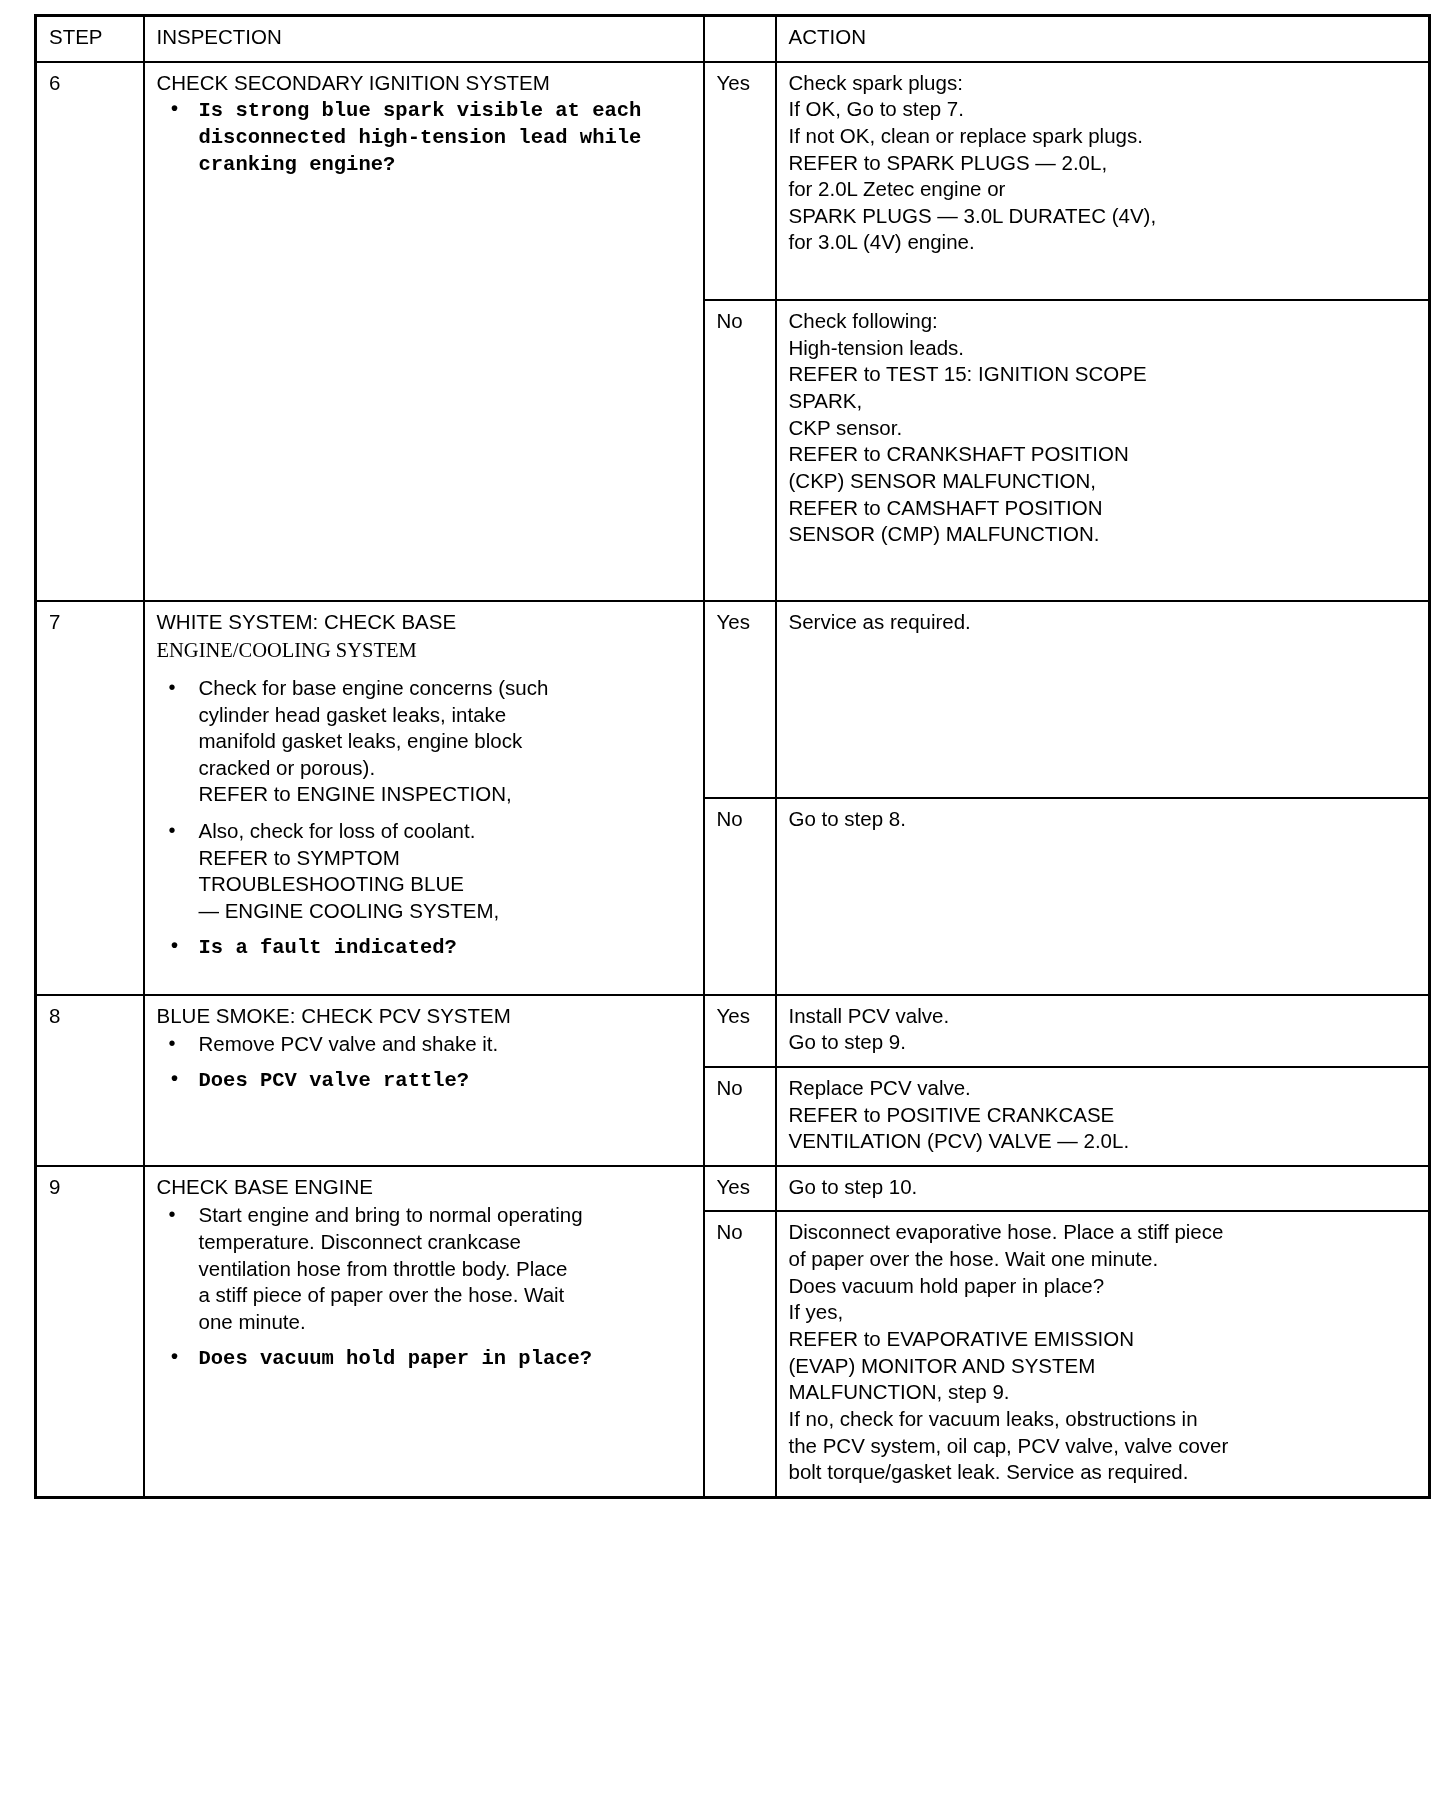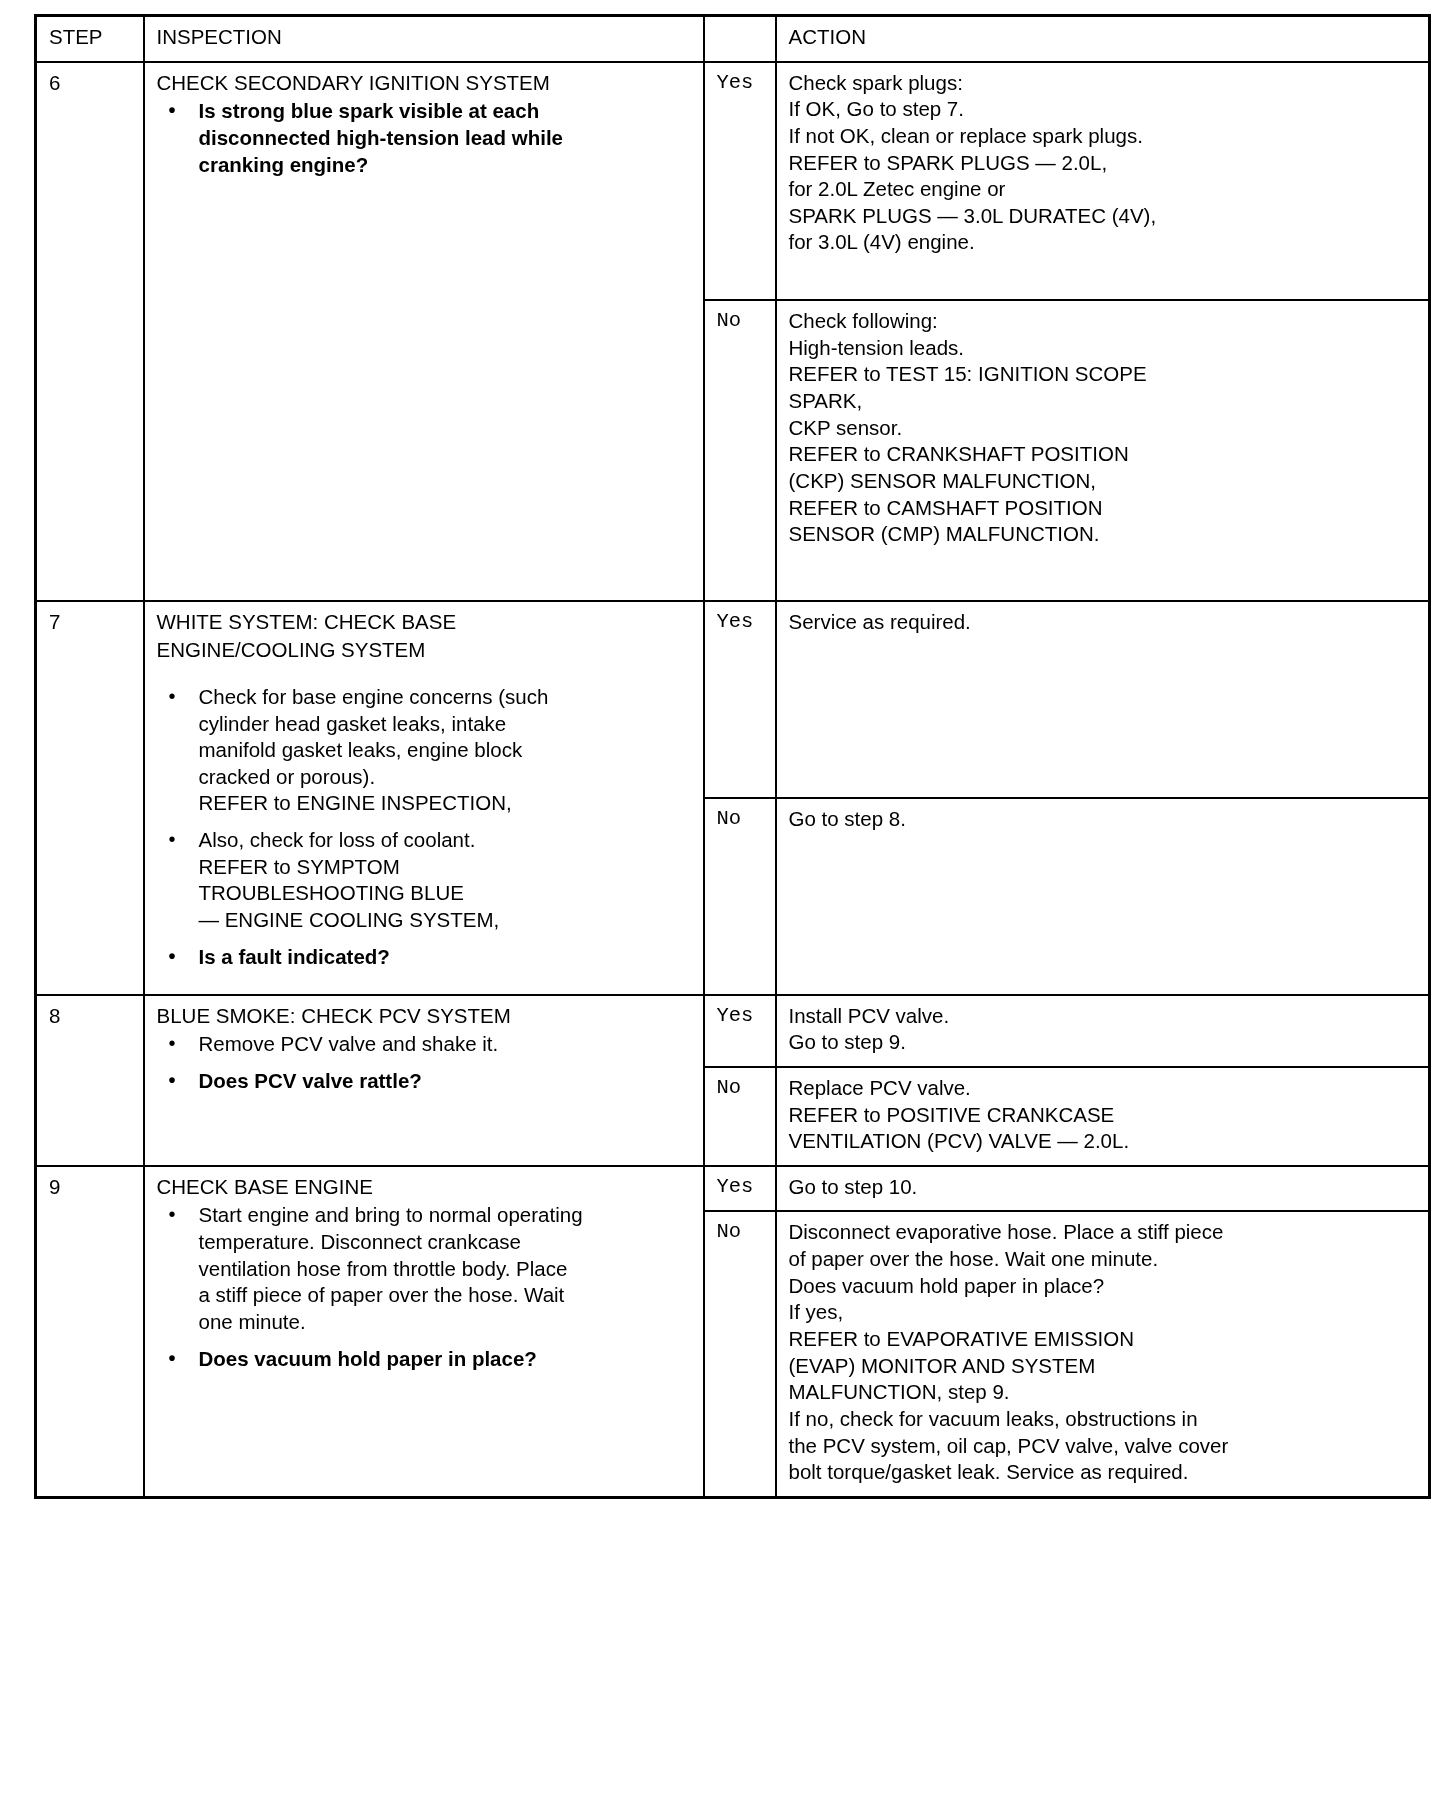--- a/index.html
+++ b/index.html
@@ -54,39 +54,38 @@
   td.step-num {
     text-align: center;
     font-size: 21px;
     padding-top: 9px;
   }
   td.yn {
     text-align: left;
     padding-left: 12px;
     padding-top: 9px;
     white-space: nowrap;
-    font-family: Liberation Mono, monospace;
   }
   td.action { padding-top: 9px; border-radius: 13px; }
   td.insp { padding-top: 9px; }
 
   .title-line { margin: 0 0 2px 0; }
-  .title-line.wrap2 { margin-bottom: 20px; }
+  .title-line.wrap2 { margin-bottom: 11px; font-family: Liberation Serif, serif; }
 
   ul.bullets {
     list-style: none;
     margin: 2px 0 0 0;
     padding: 0;
   }
   ul.bullets li {
     position: relative;
     padding-left: 42px;
     margin-bottom: 10px;
   }
-  ul.bullets li:last-child { margin-bottom: 0; }
+  ul.bullets li:last-child { margin-bottom: 0; font-family: Liberation Mono, monospace; }
   ul.bullets li::before {
     content: "\2022";
     position: absolute;
     left: 12px;
     top: -1px;
     font-size: 20px;
     line-height: 1.30;
   }
   li.bold, .bold { font-weight: bold; }
 

